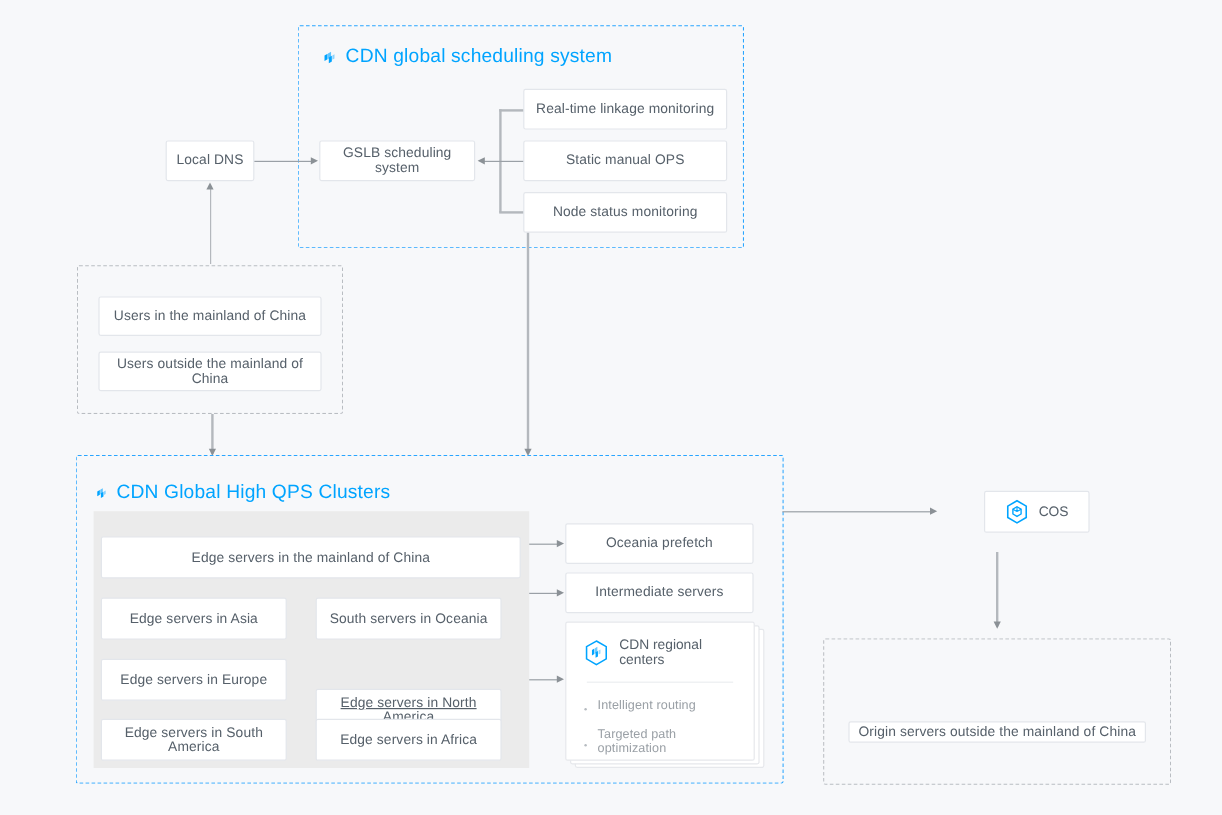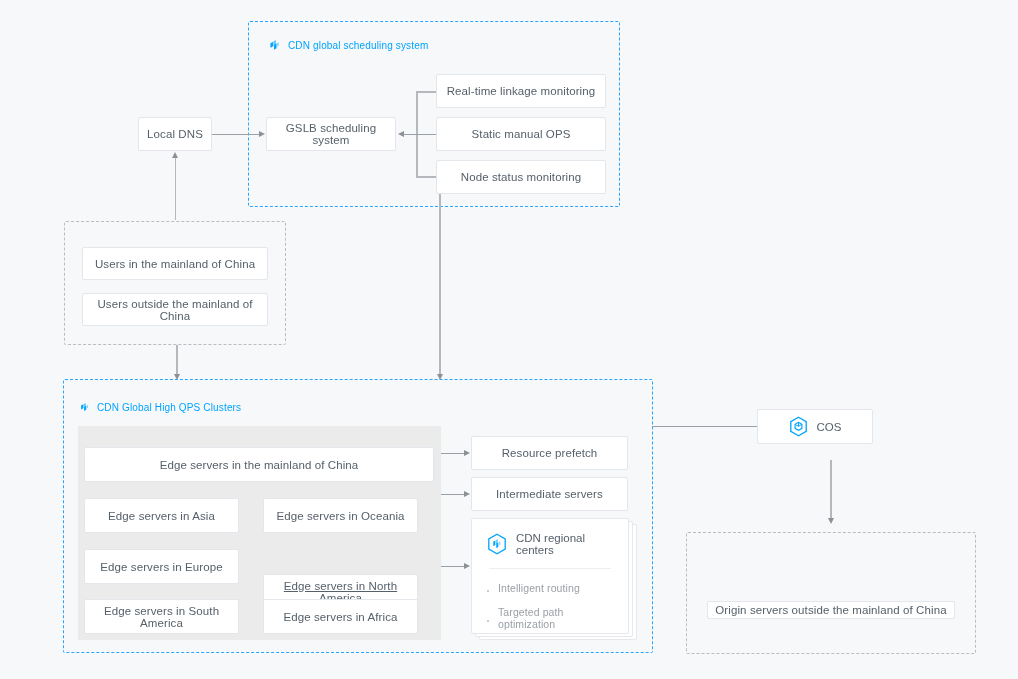--- a/index.html
+++ b/index.html
@@ -31,21 +31,21 @@
     position:absolute;
     box-sizing:border-box;
     border-radius:2px;
   }
   .frame.blue{border:1.4px dashed #29a5ff;}
   .frame.gray{border:1.2px dashed #b9bdc2;}
 
   .frame-title{
     position:absolute;
     display:flex;align-items:center;gap:7px;
-    font-size:10px;
+    font-size:16px;
     color:#00a4ff;
     white-space:nowrap;
     letter-spacing:.15px;
   }
 
   
   .panel{
     position:absolute;
     background:#ebebeb;
     box-sizing:border-box;
@@ -146,29 +146,29 @@
       </svg>
     </span>
     <span>CDN Global High QPS Clusters</span>
   </div>
 
   <div class="panel" style="left:78px;top:426px;width:363px;height:214px;"></div>
 
   <div class="box" style="left:84px;top:447px;width:350px;height:35px;">Edge servers in the mainland of China</div>
 
   <div class="box" style="left:84px;top:498px;width:155px;height:35px;">Edge servers in Asia</div>
-  <div class="box" style="left:263px;top:498px;width:155px;height:35px;">Edge servers in Oceania</div>
+  <div class="box" style="left:263px;top:498px;width:155px;height:35px;">South servers in Oceania</div>
 
   <div class="box" style="left:84px;top:549px;width:155px;height:35px;">Edge servers in Europe</div>
   <div class="box" style="left:263px;top:574px;width:155px;height:35px;text-decoration:underline;">Edge servers in North America</div>
 
   <div class="box" style="left:84px;top:599px;width:155px;height:35px;">Edge servers in South America</div>
   <div class="box" style="left:263px;top:599px;width:155px;height:35px;">Edge servers in Africa</div>
 
-  <div class="box" style="left:471px;top:436px;width:157px;height:34px;">Resource prefetch</div>
+  <div class="box" style="left:471px;top:436px;width:157px;height:34px;">Oceania prefetch</div>
   <div class="box" style="left:471px;top:477px;width:157px;height:34px;">Intermediate servers</div>
 
   <div class="ln h" style="left:441px;top:453px;width:24px;"></div>
   <div class="arrow right" style="left:464px;top:449.5px;"></div>
 
   <div class="ln h" style="left:441px;top:494px;width:24px;"></div>
   <div class="arrow right" style="left:464px;top:490.5px;"></div>
 
   <div class="ln h" style="left:441px;top:566px;width:24px;"></div>
   <div class="arrow right" style="left:464px;top:562.5px;"></div>
@@ -200,21 +200,21 @@
           <span class="dot"></span>
           <span>Targeted path optimization</span>
         </div>
       </div>
     </div>
   </div>
 
   <div class="ln h" style="left:652px;top:426px;width:124px;"></div>
   <div class="arrow right" style="left:775px;top:422.5px;"></div>
 
-  <div class="cosbox" style="left:757px;top:409px;width:116px;height:35px;">
+  <div class="cosbox" style="left:820px;top:409px;width:88px;height:35px;">
     <span>
       <svg width="19" height="21" viewBox="0 0 20 22">
         <path d="M10 1.3 L18.1 6.0 L18.1 16.0 L10 20.7 L1.9 16.0 L1.9 6.0 Z" fill="none" stroke="#00a4ff" stroke-width="1.4"></path>
         <path d="M10 6.6 L13.6 8.7 L13.6 12.9 L10 15.0 L6.4 12.9 L6.4 8.7 Z" fill="none" stroke="#00a4ff" stroke-width="1.2"></path>
         <path d="M10 6.6 L10 10.8 M10 10.8 L13.6 8.7 M10 10.8 L6.4 8.7" stroke="#00a4ff" stroke-width="1" fill="none"></path>
       </svg>
     </span>
     <span>COS</span>
   </div>
 

